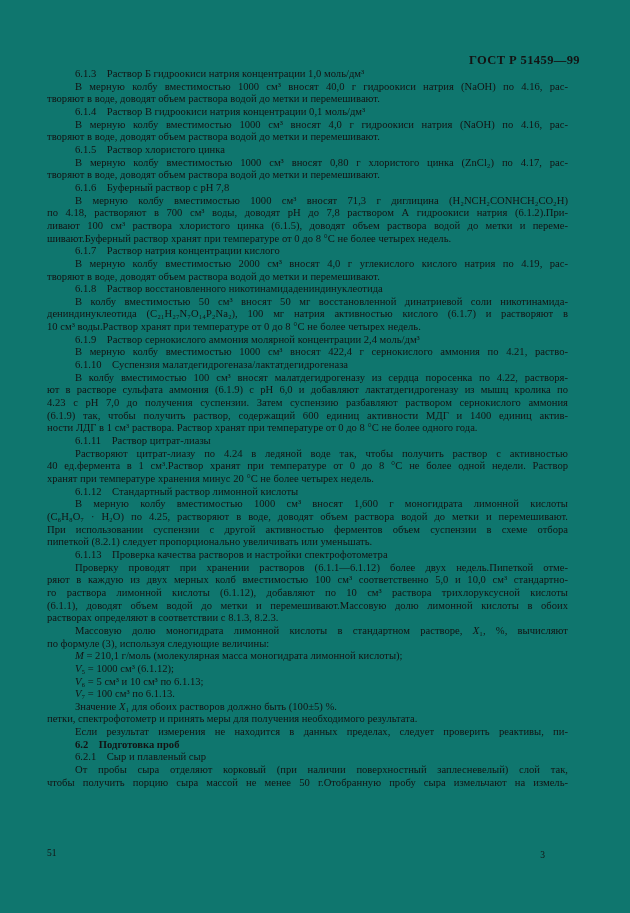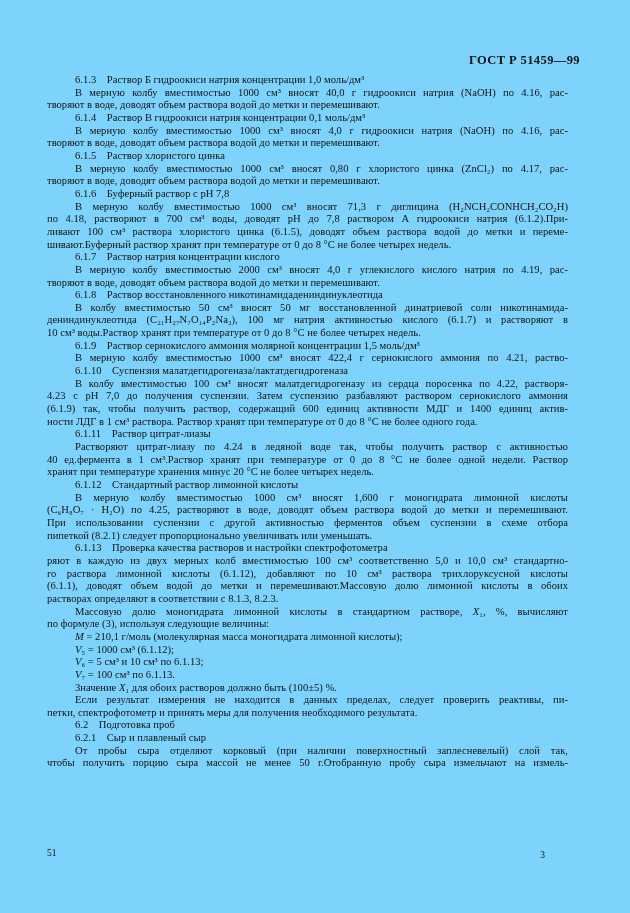--- a/index.html
+++ b/index.html
@@ -1,43 +1,43 @@
 <!DOCTYPE html>
 <html><head>
 <meta charset="utf-8">
 <style>
   html,body{margin:0;padding:0;background:#e8e8e8;}
   .page{
     position:relative;
     width:630px;height:913px;
-    background:#7dd3fc;
+    background:#0f766e;
     font-family:"Liberation Serif","DejaVu Serif",serif;
     color:#131313;
     overflow:hidden;
     box-sizing:border-box;
   }
   .gost-header{
     position:absolute;
     top:53px;left:47px;right:50px;
     text-align:right;
     font-weight:bold;
     font-size:12.5px;
     letter-spacing:0.4px;
   }
   .body-text{
     position:absolute;
-    top:74px;left:47px;
+    top:68px;left:47px;
     width:521px;
     font-size:10.6px;
     line-height:12.65px;
   }
   .line{white-space:normal;}
   .line.ind{text-indent:28px;}
   .line.fill{text-align:justify;text-align-last:justify;}
-  .line.bold{font-weight:normal;}
+  .line.bold{font-weight:bold;}
   .line .it{font-style:italic;}
   .footer-center{
     position:absolute;
     top:848px;left:47px;width:521px;
     text-align:left;
     font-size:9.5px;
   }
   .footer-right{
     position:absolute;
     top:850px;right:85px;
@@ -66,50 +66,52 @@
       <div class="line fill"><span>по 4.18, растворяют в 700 см³ воды, доводят pH до 7,8 раствором А гидроокиси натрия (6.1.2).При-</span></div>
       <div class="line fill"><span>ливают 100 см³ раствора хлористого цинка (6.1.5), доводят объем раствора водой до метки и переме-</span></div>
       <div class="line"><span>шивают.Буферный раствор хранят при температуре от 0 до 8 °С не более четырех недель.</span></div>
       <div class="line ind"><span>6.1.7 Раствор натрия концентрации кислого</span></div>
       <div class="line ind fill"><span>В мерную колбу вместимостью 2000 см³ вносят 4,0 г углекислого кислого натрия по 4.19, рас-</span></div>
       <div class="line"><span>творяют в воде, доводят объем раствора водой до метки и перемешивают.</span></div>
       <div class="line ind"><span>6.1.8 Раствор восстановленного никотинамидадениндинуклеотида</span></div>
       <div class="line ind fill"><span>В колбу вместимостью 50 см³ вносят 50 мг восстановленной динатриевой соли никотинамида-</span></div>
       <div class="line fill"><span>дениндинуклеотида (C₂₁H₂₇N₇O₁₄P₂Na₂), 100 мг натрия активностью кислого (6.1.7) и растворяют в</span></div>
       <div class="line"><span>10 см³ воды.Раствор хранят при температуре от 0 до 8 °С не более четырех недель.</span></div>
-      <div class="line ind"><span>6.1.9 Раствор сернокислого аммония молярной концентрации 1,5 моль/дм³</span></div>
+      <div class="line ind"><span>6.1.9 Раствор сернокислого аммония молярной концентрации 2,4 моль/дм³</span></div>
       <div class="line ind fill"><span>В мерную колбу вместимостью 1000 см³ вносят 422,4 г сернокислого аммония по 4.21, раство-</span></div>
       <div class="line ind"><span>6.1.10 Суспензия малатдегидрогеназа/лактатдегидрогеназа</span></div>
       <div class="line ind fill"><span>В колбу вместимостью 100 см³ вносят малатдегидрогеназу из сердца поросенка по 4.22, растворя-</span></div>
+      <div class="line fill"><span>ют в растворе сульфата аммония (6.1.9) с pH 6,0 и добавляют лактатдегидрогеназу из мышц кролика по</span></div>
       <div class="line fill"><span>4.23 с pH 7,0 до получения суспензии. Затем суспензию разбавляют раствором сернокислого аммония</span></div>
       <div class="line fill"><span>(6.1.9) так, чтобы получить раствор, содержащий 600 единиц активности МДГ и 1400 единиц актив-</span></div>
       <div class="line"><span>ности ЛДГ в 1 см³ раствора. Раствор хранят при температуре от 0 до 8 °С не более одного года.</span></div>
       <div class="line ind"><span>6.1.11 Раствор цитрат-лиазы</span></div>
       <div class="line ind fill"><span>Растворяют цитрат-лиазу по 4.24 в ледяной воде так, чтобы получить раствор с активностью</span></div>
       <div class="line fill"><span>40 ед.фермента в 1 см³.Раствор хранят при температуре от 0 до 8 °С не более одной недели. Раствор</span></div>
       <div class="line"><span>хранят при температуре хранения минус 20 °С не более четырех недель.</span></div>
       <div class="line ind"><span>6.1.12 Стандартный раствор лимонной кислоты</span></div>
       <div class="line ind fill"><span>В мерную колбу вместимостью 1000 см³ вносят 1,600 г моногидрата лимонной кислоты</span></div>
       <div class="line fill"><span>(C₆H₈O₇ · H₂O) по 4.25, растворяют в воде, доводят объем раствора водой до метки и перемешивают.</span></div>
       <div class="line fill"><span>При использовании суспензии с другой активностью ферментов объем суспензии в схеме отбора</span></div>
       <div class="line"><span>пипеткой (8.2.1) следует пропорционально увеличивать или уменьшать.</span></div>
       <div class="line ind"><span>6.1.13 Проверка качества растворов и настройки спектрофотометра</span></div>
+      <div class="line ind fill"><span>Проверку проводят при хранении растворов (6.1.1—6.1.12) более двух недель.Пипеткой отме-</span></div>
       <div class="line fill"><span>ряют в каждую из двух мерных колб вместимостью 100 см³ соответственно 5,0 и 10,0 см³ стандартно-</span></div>
       <div class="line fill"><span>го раствора лимонной кислоты (6.1.12), добавляют по 10 см³ раствора трихлоруксусной кислоты</span></div>
       <div class="line fill"><span>(6.1.1), доводят объем водой до метки и перемешивают.Массовую долю лимонной кислоты в обоих</span></div>
       <div class="line"><span>растворах определяют в соответствии с 8.1.3, 8.2.3.</span></div>
       <div class="line ind fill"><span>Массовую долю моногидрата лимонной кислоты в стандартном растворе, </span><span class="it">X</span><span>₁, %, вычисляют</span></div>
       <div class="line"><span>по формуле (3), используя следующие величины:</span></div>
       <div class="line ind"><span class="it">M</span><span> = 210,1 г/моль (молекулярная масса моногидрата лимонной кислоты);</span></div>
       <div class="line ind"><span class="it">V</span><span>₅ = 1000 см³ (6.1.12);</span></div>
       <div class="line ind"><span class="it">V</span><span>₆ = 5 см³ и 10 см³ по 6.1.13;</span></div>
       <div class="line ind"><span class="it">V</span><span>₇ = 100 см³ по 6.1.13.</span></div>
       <div class="line ind"><span>Значение </span><span class="it">X</span><span>₁ для обоих растворов должно быть (100±5) %.</span></div>
+      <div class="line"><span>петки, спектрофотометр и принять меры для получения необходимого результата.</span></div>
       <div class="line ind fill"><span>Если результат измерения не находится в данных пределах, следует проверить реактивы, пи-</span></div>
-      <div class="line"><span>петки, спектрофотометр и принять меры для получения необходимого результата.</span></div>
       <div class="line ind bold"><span>6.2 Подготовка проб</span></div>
       <div class="line ind"><span>6.2.1 Сыр и плавленый сыр</span></div>
       <div class="line ind fill"><span>От пробы сыра отделяют корковый (при наличии поверхностный заплесневелый) слой так,</span></div>
       <div class="line fill"><span>чтобы получить порцию сыра массой не менее 50 г.Отобранную пробу сыра измельчают на измель-</span></div>
     </div>
 
   <div class="footer-center">51</div>
 
   <div class="footer-right">3</div>
 

